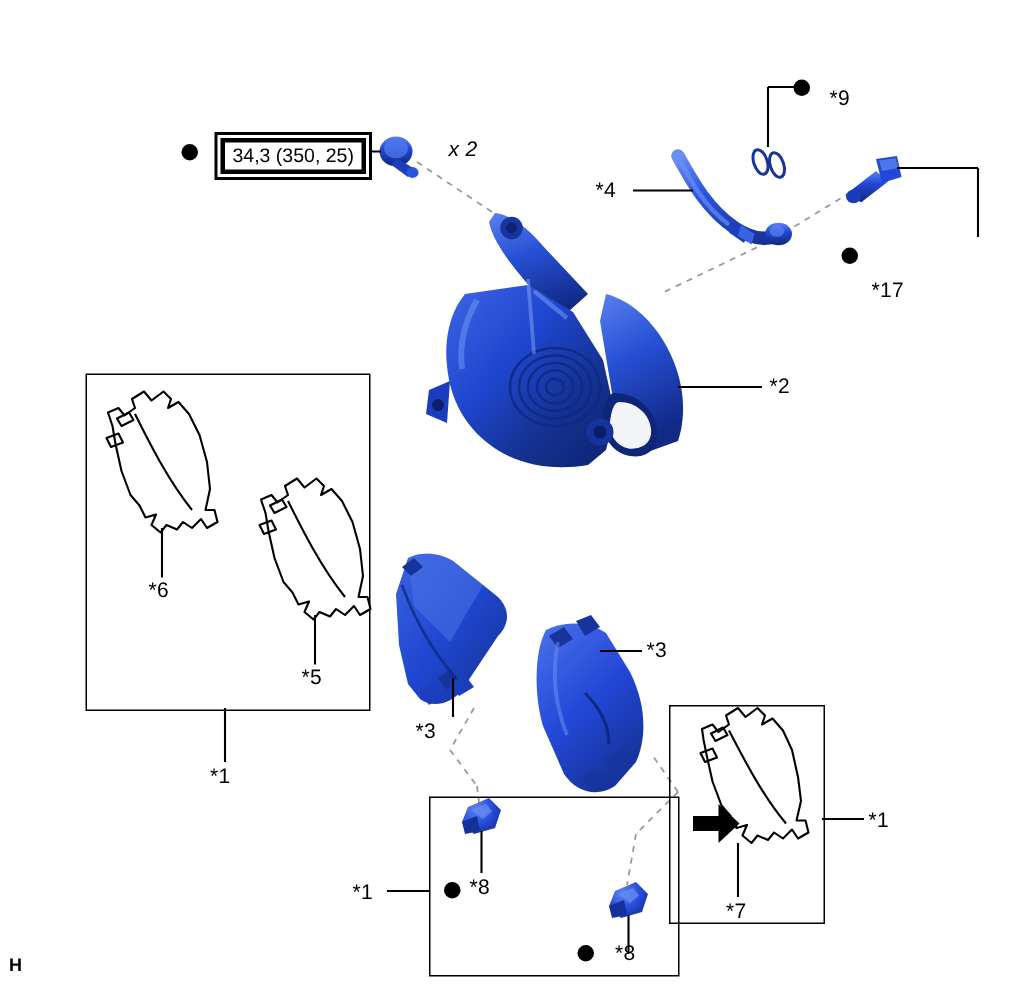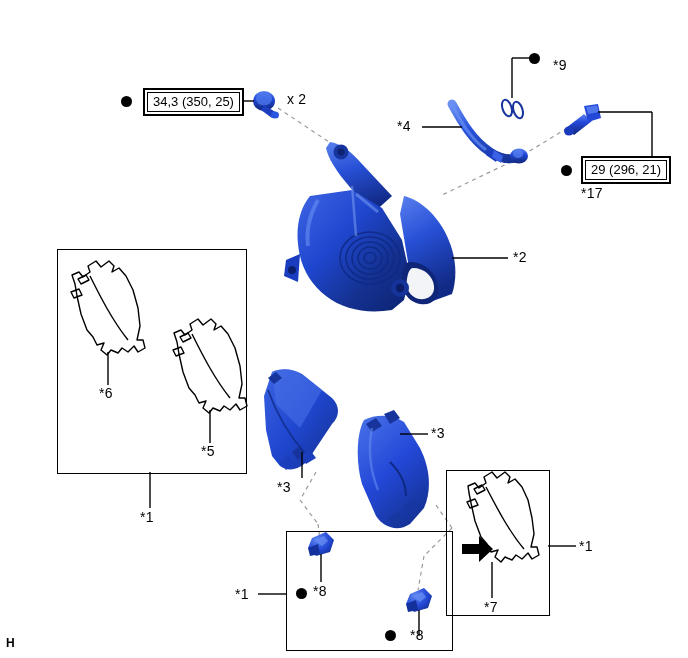--- a/index.html
+++ b/index.html
@@ -2,21 +2,21 @@
 <html><head>
 <meta charset="utf-8">
 <style>
   html,body{margin:0;padding:0;background:#ffffff;}
   body{width:688px;height:658px;position:relative;overflow:hidden;
        font-family:"Liberation Sans","DejaVu Sans",sans-serif;color:#000;}
   #stage{position:absolute;left:0;top:0;width:688px;height:658px;}
   .lbl{position:absolute;font-size:14px;letter-spacing:.2px;color:#000;white-space:nowrap;}
   .dot{position:absolute;width:11px;height:11px;border-radius:50%;background:#000;}
   .tbox{position:absolute;border:2px solid #000;background:#fff;padding:2px;}
-  .tbox .inner{border:1px solid #000000;padding:1px 5px 2px 5px;font-size:13px;
+  .tbox .inner{border:3px solid #000000;padding:1px 5px 2px 5px;font-size:13px;
                line-height:15px;white-space:nowrap;}
   .frame{position:absolute;border:1.6px solid #000;background:transparent;}
   svg.overlay{position:absolute;left:0;top:0;width:688px;height:658px;pointer-events:none;}
   #corner-h{position:absolute;left:6px;top:636px;font-size:12px;font-weight:bold;}
 </style>
 </head>
 <body>
 
 <div id="stage">
 
@@ -246,31 +246,28 @@
     </g>
   </svg>
 
   <div class="frame" style="left:57px;top:249px;width:188px;height:223px;"></div>
   <div class="frame" style="left:286px;top:531px;width:165px;height:118px;"></div>
   <div class="frame" style="left:446px;top:470px;width:102px;height:144px;"></div>
 
   <div class="tbox" style="left:143px;top:88px;">
     <div class="inner">34,3 (350, 25)</div>
   </div>
-  <div class="tbox" style="left:581px;top:156px;">
-    <div class="inner">29 (296, 21)</div>
-  </div>
 
   <div class="dot" style="left:121px;top:96px;"></div>
   <div class="dot" style="left:561px;top:165px;"></div>
   <div class="dot" style="left:529px;top:53px;"></div>
   <div class="dot" style="left:296px;top:588px;"></div>
   <div class="dot" style="left:385px;top:630px;"></div>
 
-  <div class="lbl" style="left:287px;top:91px;">x 2</div>
+  <div class="lbl" style="left:299px;top:91px;font-style:italic;">x 2</div>
 
   <div class="lbl" style="left:553px;top:57px;">*9</div>
 
   <div class="lbl" style="left:581px;top:185px;">*17</div>
 
   <div class="lbl" style="left:397px;top:118px;">*4</div>
 
   <div class="lbl" style="left:513px;top:249px;">*2</div>
 
   <div class="lbl" style="left:99px;top:385px;">*6</div>

